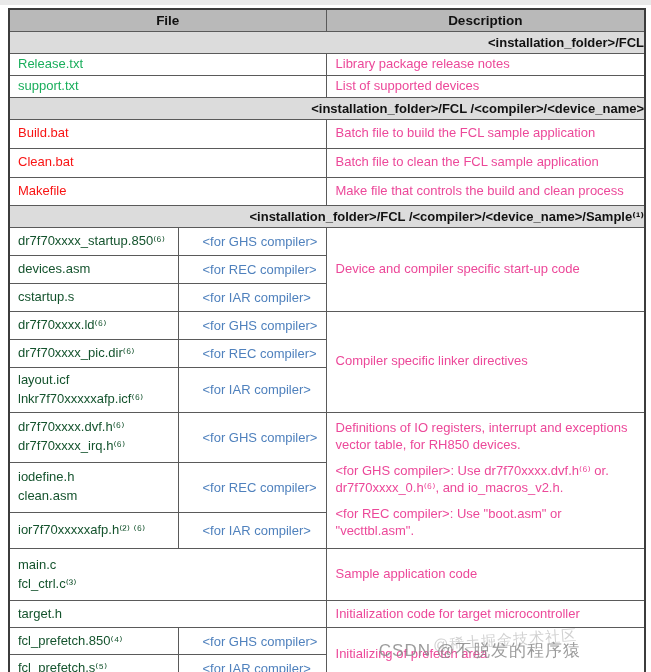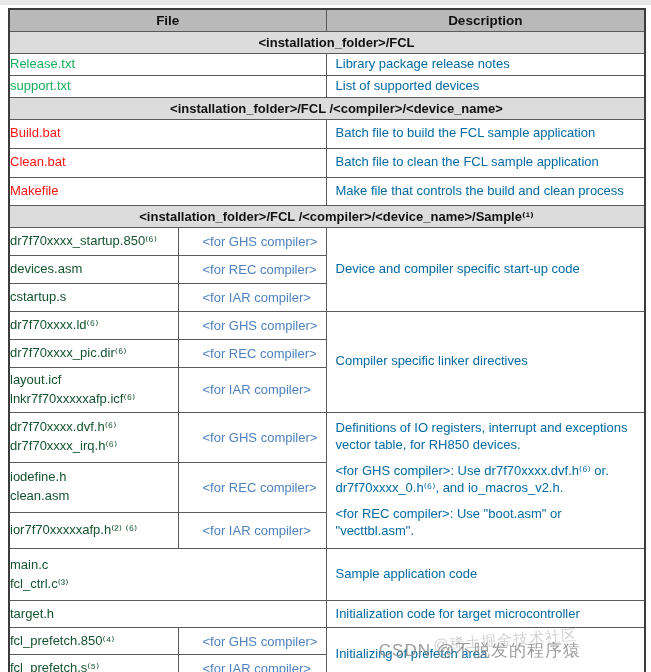--- a/index.html
+++ b/index.html
@@ -8,25 +8,25 @@
   .page { position:relative; width:591px; height:672px; background:#ffffff; }
   .top-strip { position:absolute; left:0; top:0; width:651px; height:5px; background:#e9e9e9; }
 
   table.doc-table { position:absolute; left:8px; top:8px; width:636px;
     border-collapse:collapse; table-layout:fixed;
     border:2px solid #3c3c3c; }
   td, th { border:1px solid #5a5a5a; font-size:13px; overflow:hidden; }
 
   th { background:#b9b9b9; color:#111; font-weight:bold; font-size:13.5px; text-align:center; }
 
-  tr.section-row td { background:#dcdcdc; color:#111; font-weight:bold; padding-left:19px; text-align:center; }
+  tr.section-row td { background:#dcdcdc; color:#111; font-weight:bold; padding-left:19px; text-align:right; }
 
-  td.file-cell { padding-right:4px; white-space:pre-line; line-height:1.45; vertical-align:middle; }
+  td.file-cell { padding-left:8px; padding-right:4px; white-space:pre-line; line-height:1.45; vertical-align:middle; }
   td.compiler-cell { padding-left:24px; color:#4f81bd; vertical-align:middle; }
-  td.desc-cell { padding-left:9px; padding-right:6px; color:#0369a1; vertical-align:middle; line-height:1.3; }
+  td.desc-cell { padding-left:9px; padding-right:6px; color:#ec4899; vertical-align:middle; line-height:1.3; }
 
   .green { color:#1aae5c; }
   .red   { color:#f81414;margin-left:30px; }
   .blue  { color:#14532d; }
 
   td.io-desc { vertical-align:top; padding-top:6px;border-radius:31px; }
   td.io-desc p { margin:0 0 9px 0; line-height:1.32; }
 
   .r22{height:22px} .r27{height:27px} .r28{height:28px} .r29{height:29px}
   .r33{height:33px} .r45{height:45px} .r52{height:52px}

